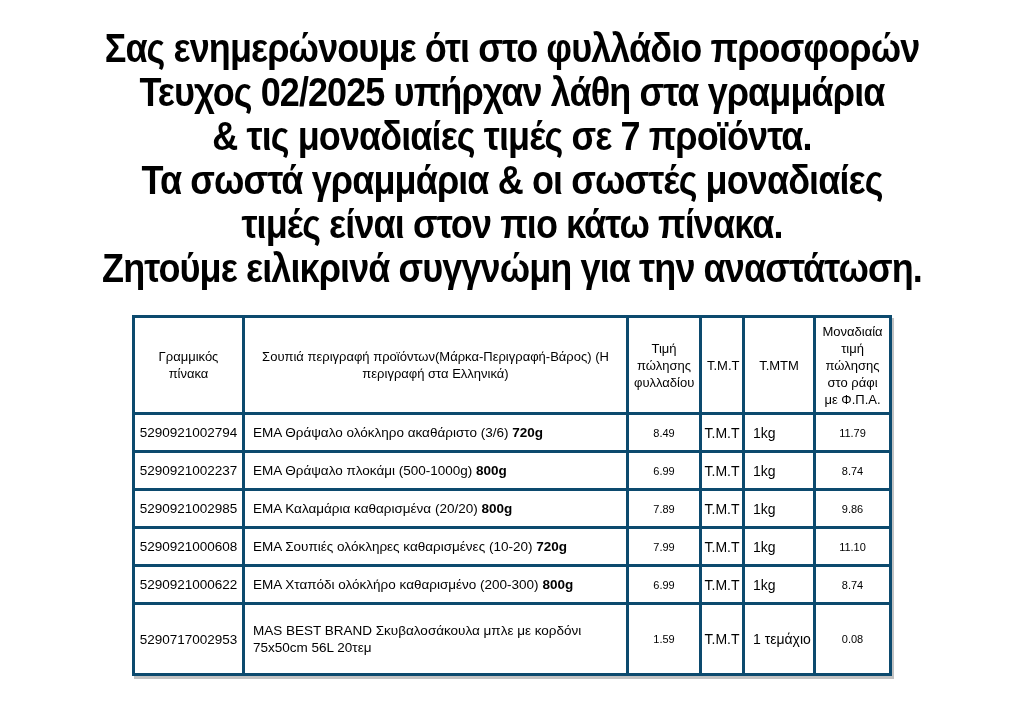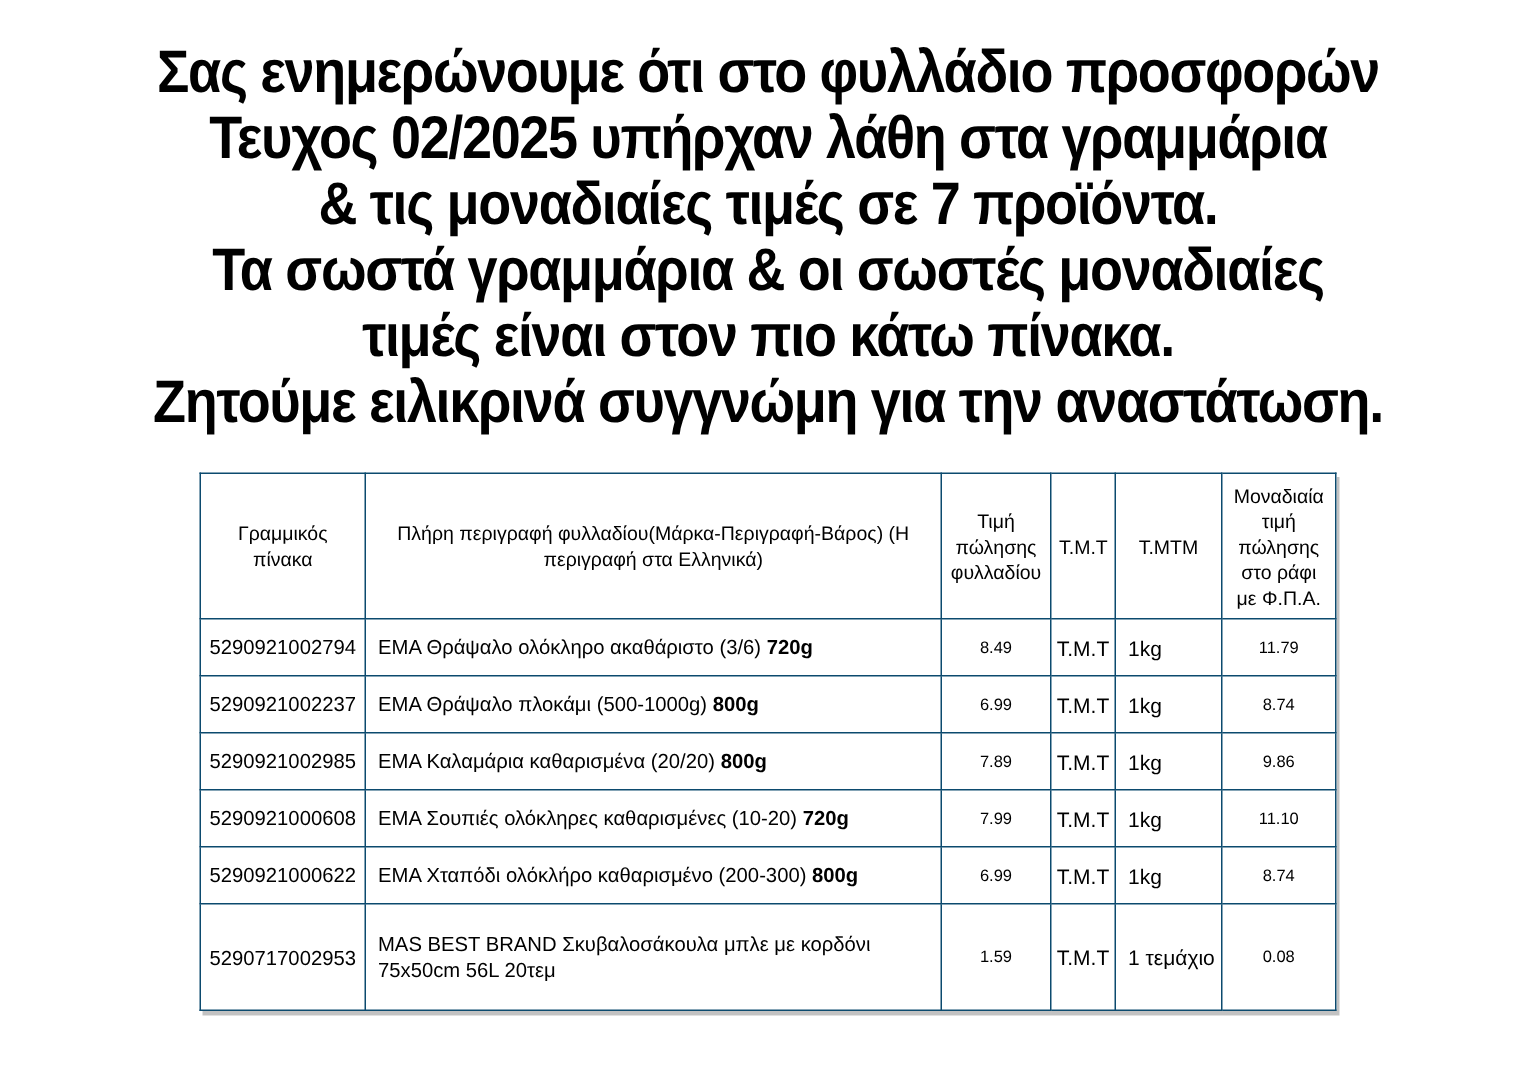--- a/index.html
+++ b/index.html
@@ -41,21 +41,21 @@
     box-shadow: 2px 3px 0 rgba(120,120,120,0.45);
   }
   col.c-code  { width: 110px; }
   col.c-desc  { width: 384px; }
   col.c-price { width: 73px; }
   col.c-tmt   { width: 43px; }
   col.c-tmtm  { width: 71px; }
   col.c-unit  { width: 76px; }
   table.corrections th,
   table.corrections td {
-    border: 1px solid #0c4a6e;
+    border: 3px solid #0c4a6e;
     vertical-align: middle;
     color: #000000;
     background: #ffffff;
   }
   table.corrections thead th {
     height: 97px;
     font-weight: 400;
     font-size: 13px;
     line-height: 17px;
     text-align: center;
@@ -90,21 +90,21 @@
       <col class="c-code">
         <col class="c-desc">
         <col class="c-price">
         <col class="c-tmt">
         <col class="c-tmtm">
         <col class="c-unit">
     </colgroup>
     <thead>
       <tr>
         <th>Γραμμικός πίνακα</th>
-        <th>Πλήρη περιγραφή φυλλαδίου(Μάρκα-Περιγραφή-Βάρος) (Η περιγραφή στα Ελληνικά)</th>
+        <th>Σουπιά περιγραφή προϊόντων(Μάρκα-Περιγραφή-Βάρος) (Η περιγραφή στα Ελληνικά)</th>
         <th>Τιμή πώλησης φυλλαδίου</th>
         <th>Τ.Μ.Τ</th>
         <th>Τ.ΜΤΜ</th>
         <th>Μοναδιαία τιμή πώλησης στο ράφι με Φ.Π.Α.</th>
       </tr>
     </thead>
     <tbody id="table-body">
 
     <tr>
       <td class="col-code"><span>5290921002794</span></td>

